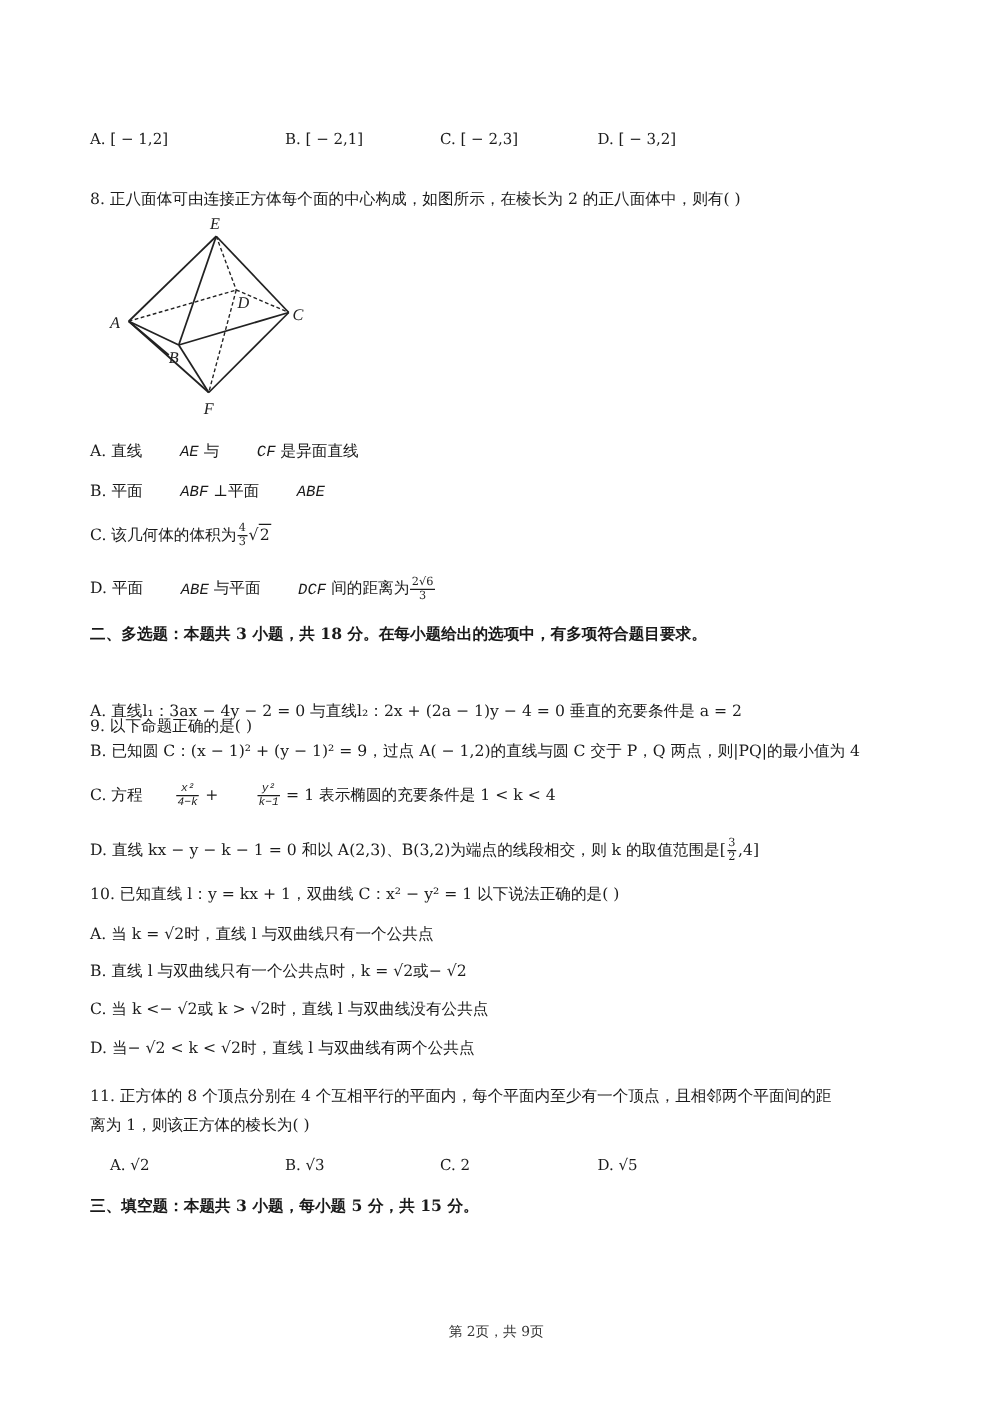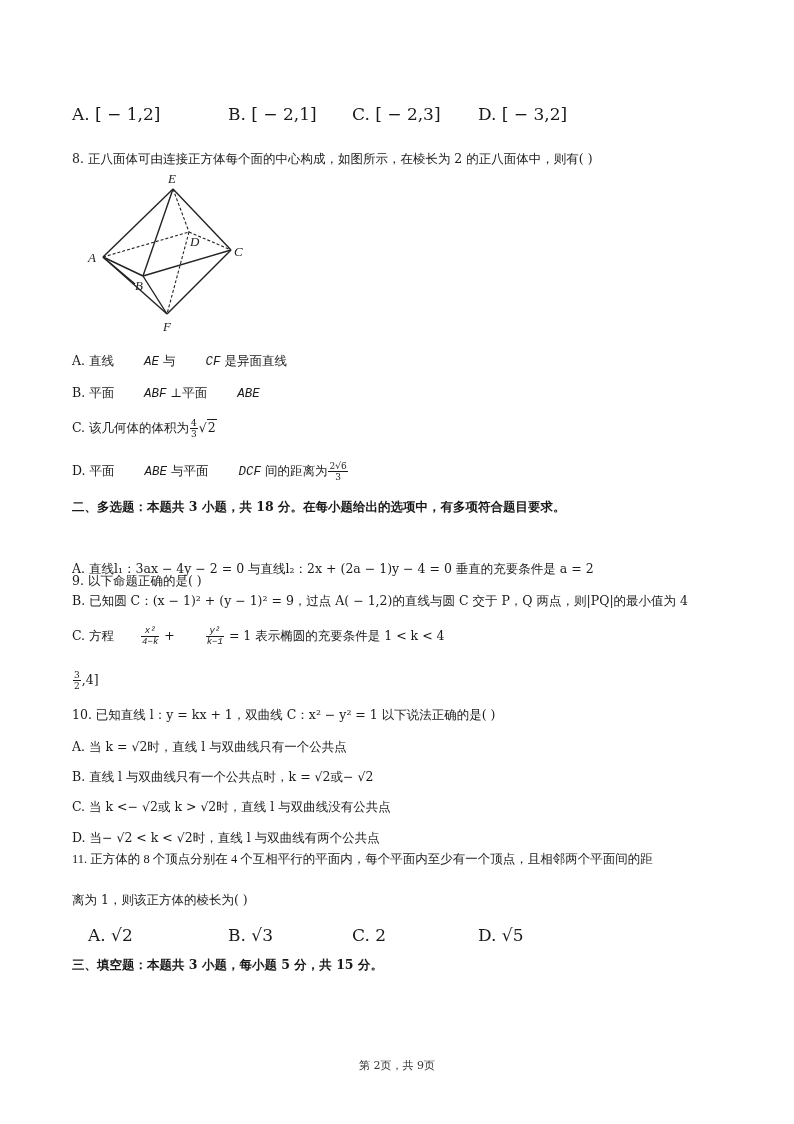--- a/index.html
+++ b/index.html
@@ -1,21 +1,21 @@
 <!DOCTYPE html>
 <html><head>
 <meta charset="utf-8">
 <style>
   html, body { margin: 0; padding: 0; background: #ffffff; }
   body { width: 794px; height: 1124px; position: relative; overflow: hidden;
          font-family: "DejaVu Serif", "Liberation Serif", serif; color: #1a1a1a; }
   .line { position: absolute; left: 72px; font-size: 12.5px; white-space: nowrap; line-height: 18px; }
   .m { font-style: italic; font-family: Liberation Mono, monospace; margin-left: 26px; }
   .bold { font-weight: bold; }
-  .opt4 { position: absolute; font-size: 17px; white-space: nowrap; }
+  .opt4 { position: absolute; font-size: 12px; white-space: nowrap; }
   .frac { display: inline-block; vertical-align: middle; text-align: center; font-size: 9px; line-height: 10px; margin: 0 1px; }
   .frac .num { display: block; border-bottom: 1px solid #1a1a1a; padding: 0 1px; }
   .frac .den { display: block; padding: 0 1px; }
   .sqrt { display: inline-block; }
   .sqrt .rad { border-top: 1px solid #1a1a1a; padding: 0 1px; }
   .figure { position: absolute; left: 85px; top: 168px; width: 175px; height: 170px; }
   .footer { position: absolute; top: 1058px; left: 0; width: 794px; text-align: center; font-size: 11px; color: #333; }
 </style>
 </head>
 <body>
@@ -74,30 +74,30 @@
 
 <div class="line bold" style="top:498px;">二、多选题：本题共 3 小题，共 18 分。在每小题给出的选项中，有多项符合题目要求。</div>
 
 <div class="line" style="top:528px;margin-top:44px;">9. 以下命题正确的是(    )</div>
 <div class="line" style="top:560px;">A. 直线l₁：3ax − 4y − 2 = 0 与直线l₂：2x + (2a − 1)y − 4 = 0 垂直的充要条件是 a = 2</div>
 <div class="line" style="top:592px;">B. 已知圆 C：(x − 1)² + (y − 1)² = 9，过点 A( − 1,2)的直线与圆 C 交于 P，Q 两点，则|PQ|的最小值为 4</div>
 <div class="line" style="top:626px;">
   <span>C. 方程</span><span class="frac"><span class="num m">x²</span><span class="den m">4−k</span></span><span> + </span><span class="frac"><span class="num m">y²</span><span class="den m">k−1</span></span><span> = 1 表示椭圆的充要条件是 1 &lt; k &lt; 4</span>
 </div>
 <div class="line" style="top:670px;">
-  <span class="frac"><span class="num">3</span><span class="den">2</span></span><span>,4]</span>
+  <span>D. 直线 kx − y − k − 1 = 0 和以 A(2,3)、B(3,2)为端点的线段相交，则 k 的取值范围是[</span><span class="frac"><span class="num">3</span><span class="den">2</span></span><span>,4]</span>
 </div>
 
 <div class="line" style="top:706px;">10. 已知直线 l：y = kx + 1，双曲线 C：x² − y² = 1 以下说法正确的是(    )</div>
 <div class="line" style="top:738px;">A. 当 k = √2时，直线 l 与双曲线只有一个公共点</div>
 <div class="line" style="top:768px;">B. 直线 l 与双曲线只有一个公共点时，k = √2或− √2</div>
 <div class="line" style="top:798px;">C. 当 k &lt;− √2或 k &gt; √2时，直线 l 与双曲线没有公共点</div>
 <div class="line" style="top:829px;">D. 当− √2 &lt; k &lt; √2时，直线 l 与双曲线有两个公共点</div>
 
-<div class="line" style="top:850px;font-family:Liberation Serif, serif;">11. 正方体的 8 个顶点分别在 4 个互相平行的平面内，每个平面内至少有一个顶点，且相邻两个平面间的距</div>
+<div class="line" style="top:868px;">11. 正方体的 8 个顶点分别在 4 个互相平行的平面内，每个平面内至少有一个顶点，且相邻两个平面间的距</div>
 <div class="line" style="top:891px;">离为 1，则该正方体的棱长为(    )</div>
 <div class="opt4" style="left:72px; top:925px;margin-left:16px;">A. √2</div>
 <div class="opt4" style="left:228px; top:925px;">B. √3</div>
 <div class="opt4" style="left:352px; top:925px;">C. 2</div>
 <div class="opt4" style="left:478px; top:925px;">D. √5</div>
 
 <div class="line bold" style="top:956px;">三、填空题：本题共 3 小题，每小题 5 分，共 15 分。</div>
 
 <div class="footer">第 2页，共 9页</div>
 

